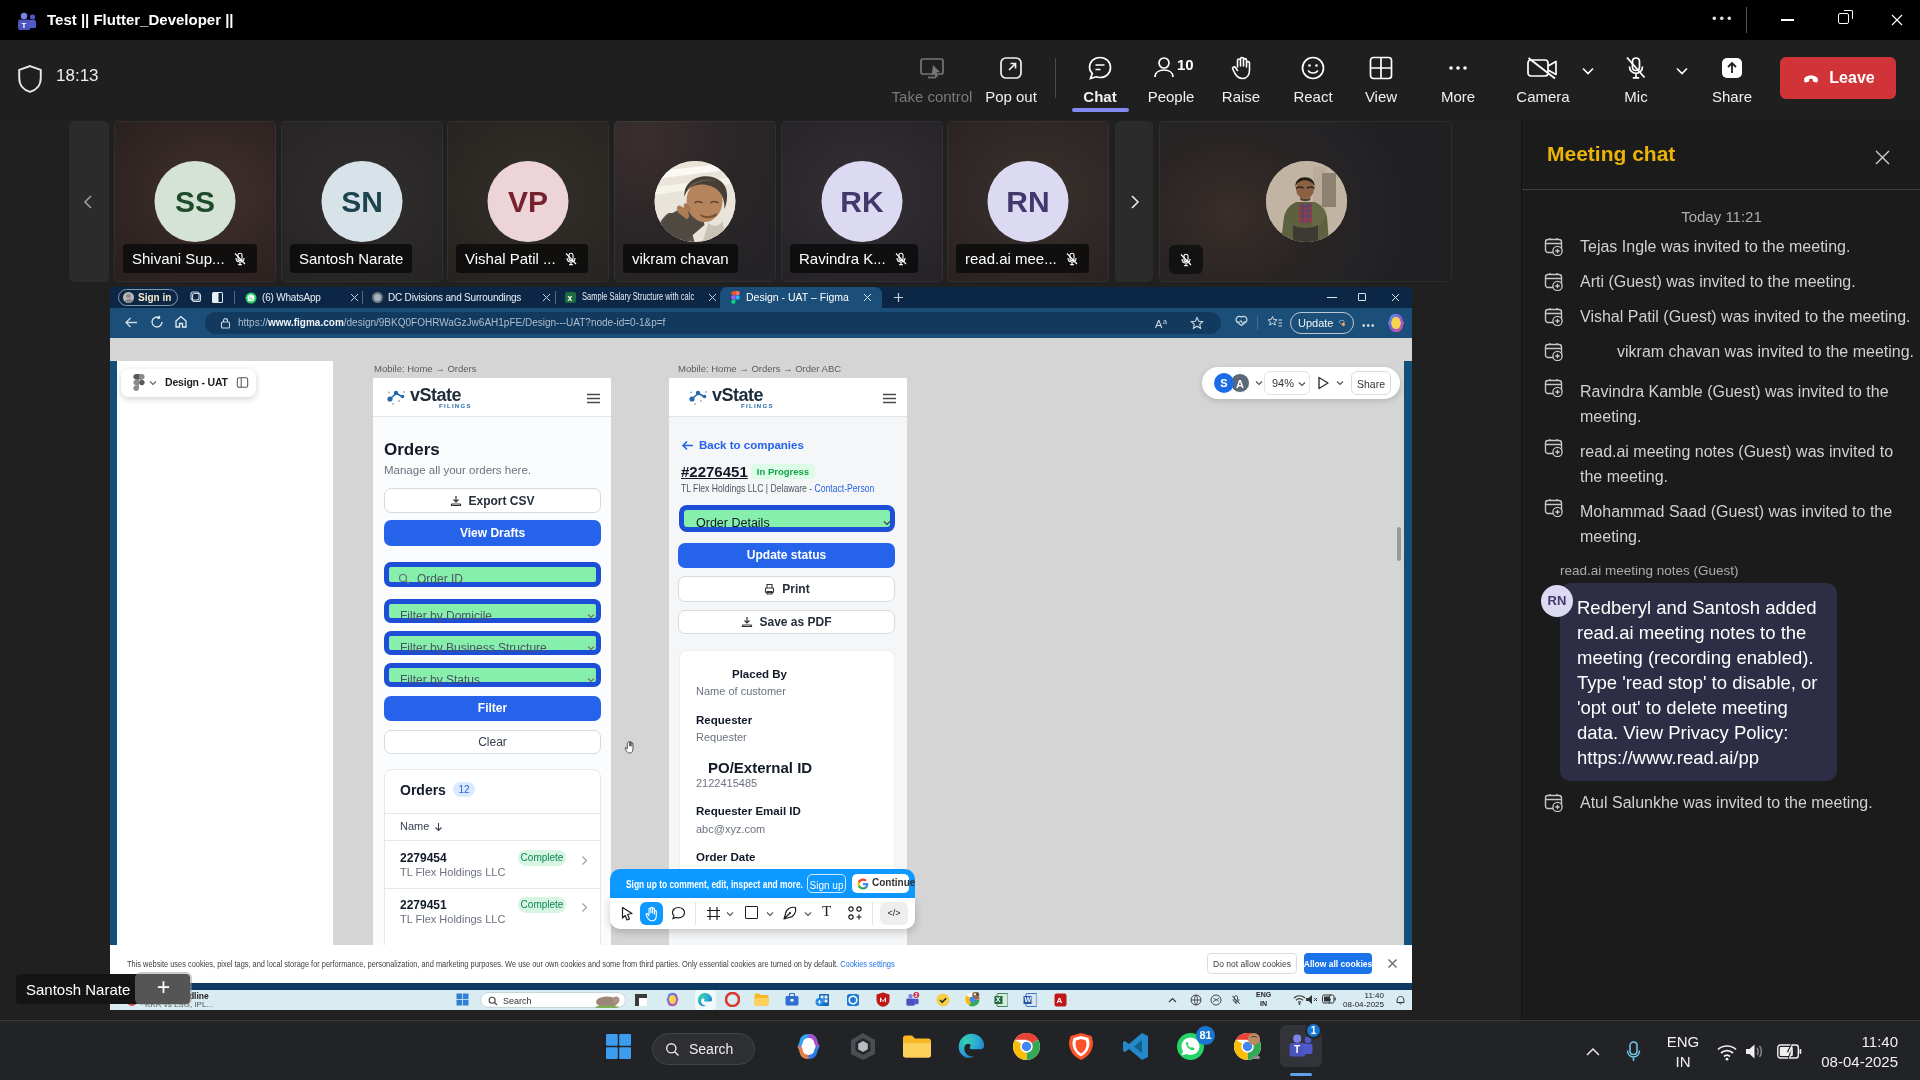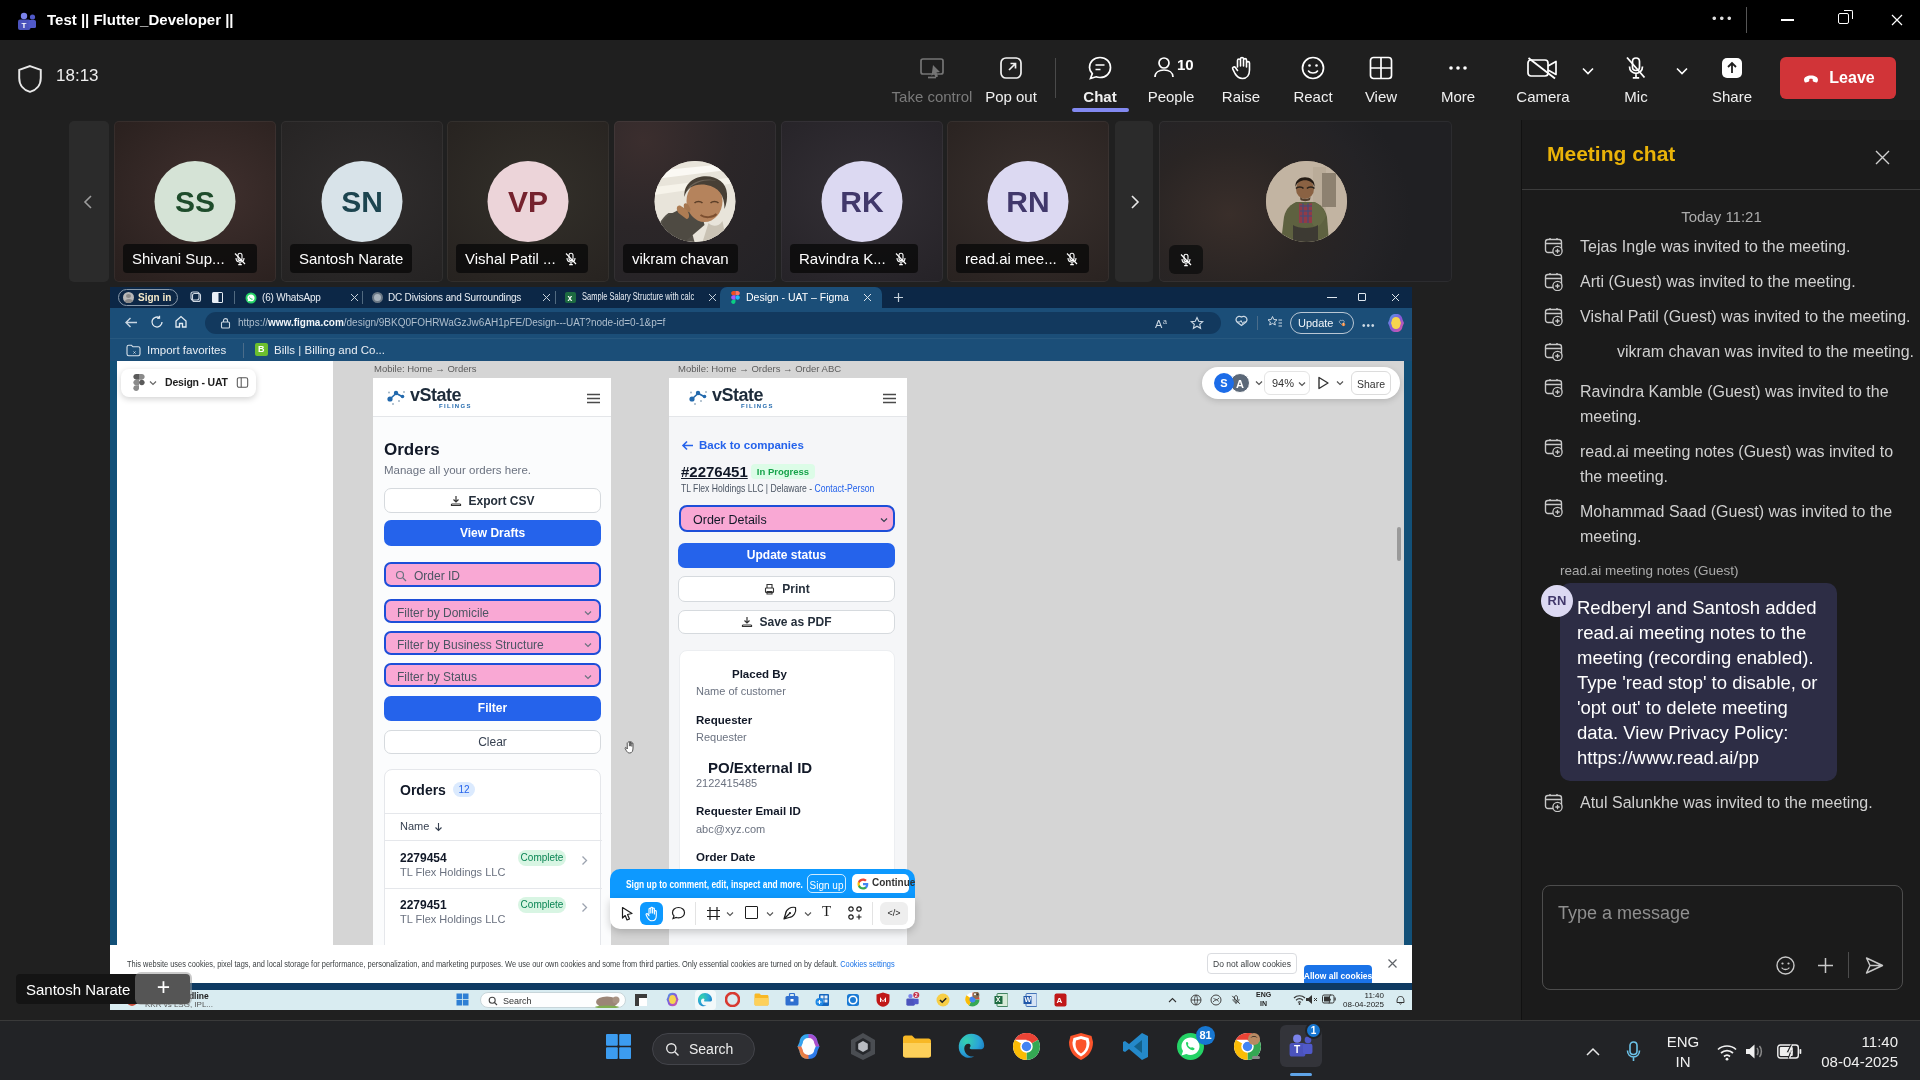--- a/index.html
+++ b/index.html
@@ -396,35 +396,23 @@
               <stop offset="0" stop-color="#4ba0e8"></stop>
               <stop offset="0.5" stop-color="#8958d8"></stop>
               <stop offset="1" stop-color="#e8589a"></stop>
             </linearGradient>
           </defs>
       <path d="M10 1 C14 1 16 3 16.5 6.5 L18 10 L16.5 13.5 C16 17 14 19 10 19 C6 19 4 17 3.5 13.5 L2 10 L3.5 6.5 C4 3 6 1 10 1 Z" fill="url(#cop1)"></path>
       <path d="M10 4 C12.5 4 14 5.5 14.3 8 L15 10 L14.3 12 C14 14.5 12.5 16 10 16 C7.5 16 6 14.5 5.7 12 L5 10 L5.7 8 C6 5.5 7.5 4 10 4 Z" fill="#f6d44e"></path>
     </svg>
   </div>
 
-  <div class="abs" style="left:0;top:51px;width:1302px;height:23px;background:#1b4e78;border-top:1px solid #27587f;">
-    <svg class="abs" style="left:16px;top:5px;" width="15" height="13" viewBox="0 0 15 13">
-          <path d="M1 3 C1 2 1.7 1.3 2.7 1.3 H5.5 L7 2.8 H12.3 C13.3 2.8 14 3.5 14 4.5 V10 C14 11 13.3 11.7 12.3 11.7 H2.7 C1.7 11.7 1 11 1 10 Z" fill="none" stroke="#d7e1ea" stroke-width="1.1"></path>
-          <path d="M7.5 9.5 L9.5 7.5 M9.5 9.5 L7.5 7.5" stroke="#d7e1ea" stroke-width="0.9"></path>
-        </svg>
-    <span class="abs" style="left:37px;top:5px;color:#e9eef4;font-size:11.5px;">Import favorites</span>
-    <div class="abs" style="left:133px;top:4px;width:1px;height:15px;background:#4a6c8a;"></div>
-    <div class="abs" style="left:145px;top:4px;width:13px;height:13px;background:#6cbf2e;border-radius:2px;">
-          <span style="position:absolute;left:3px;top:0.5px;color:#fff;font-size:9px;font-weight:bold;">B</span>
-        </div>
-    <span class="abs" style="left:164px;top:5px;color:#e9eef4;font-size:11.5px;">Bills | Billing and Co...</span>
-  </div>
 
   <style>
-    .inp { position:absolute; background:#f9a8d4; border:2px solid #1d4ed8; border-radius:7px;text-align:center; }
+    .inp { position:absolute; background:#86efac; border:5px solid #1d4ed8; border-radius:7px;text-align:center; }
     .bluebtn { position:absolute; background:#2563eb; border-radius:7px; color:#fff; font-weight:bold; font-size:12px; text-align:center; }
     .whitebtn { position:absolute; background:#fff; border:1px solid #d6dade; border-radius:7px; color:#252f3b; font-weight:bold; font-size:12px; text-align:center; }
     .chev { position:absolute; width:10px; height:7px; }
     .glabel { position:absolute; font-size:9.5px; color:#5c5c5c; white-space:nowrap; }
   </style>
   <div class="abs" id="figma" style="left:0;top:74px;width:1302px;height:622px;background:#d5d5d5;">
     <div class="abs" style="left:0;top:0;width:7px;height:622px;background:#125078;"></div>
     <div class="abs" style="left:1294px;top:0;width:8px;height:622px;background:#125078;"></div>
     <div class="abs" style="left:7px;top:0;width:216px;height:622px;background:#ffffff;"></div>
 
@@ -665,21 +653,21 @@
       <div class="abs" style="left:262px;top:4px;width:1px;height:23px;background:#e3e3e3;"></div>
       <div class="abs" style="left:270px;top:4px;width:28px;height:23px;background:#eeeeee;border-radius:6px;text-align:center;"><span style="font-size:9px;color:#1e1e1e;line-height:23px;">&lt;/&gt;</span></div>
     </div>
   </div>
 
   <div class="abs" style="left:0;top:658px;width:1302px;height:38px;background:#fff;">
     <span class="abs" style="left:17px;top:13px;font-size:9.5px;color:#3c4043;white-space:nowrap;transform:scaleX(0.78);transform-origin:0 0;">This website uses cookies, pixel tags, and local storage for performance, personalization, and marketing purposes. We use our own cookies and some from third parties. Only essential cookies are turned on by default. <span style="color:#1a73e8;">Cookies settings</span></span>
     <div class="abs flex" style="left:1097px;top:8px;width:90px;height:21px;border:1px solid #dadce0;border-radius:4px;justify-content:center;">
           <span style="font-size:8.5px;color:#3c4043;white-space:nowrap;">Do not allow cookies</span>
         </div>
-    <div class="abs flex" style="left:1194px;top:8px;width:68px;height:21px;background:#1a73e8;border-radius:4px;justify-content:center;margin-top:12px;">
+    <div class="abs flex" style="left:1194px;top:8px;width:68px;height:21px;background:#1a73e8;border-radius:4px;justify-content:center;">
           <span style="font-size:8.5px;color:#fff;font-weight:bold;white-space:nowrap;">Allow all cookies</span>
         </div>
     <svg class="abs" style="left:1277px;top:13px;" width="11" height="11" viewBox="0 0 11 11">
           <path d="M1.5 1.5 L9.5 9.5 M9.5 1.5 L1.5 9.5" stroke="#5f6368" stroke-width="1.2"></path>
         </svg>
   </div>
 
   <div class="abs" style="left:0;top:696px;width:1302px;height:7px;background:#0e3a62;"></div>
   <div class="abs" id="rtaskbar" style="left:0;top:703px;width:1302px;height:20px;background:#d9ecf1;">
     <svg class="abs" style="left:14px;top:2px;" width="16" height="16" viewBox="0 0 16 16">
@@ -921,36 +909,20 @@
   <div class="abs" style="left:55px;top:475px;width:250px;color:#fff;font-size:18.5px;line-height:25px;">Redberyl and Santosh added read.ai meeting notes to the meeting (recording enabled). Type 'read stop' to disable, or 'opt out' to delete meeting data. View Privacy Policy: https://www.read.ai/pp</div>
 
   <svg class="calicon" style="top:673px;" viewBox="0 0 19 19">
         <rect x="1.5" y="2.5" width="16" height="13" rx="2.5" fill="none" stroke="#c8c8c8" stroke-width="1.4"></rect>
         <path d="M1.5 6.5 H17.5 M6 2.5 V1 M13 2.5 V1" stroke="#c8c8c8" stroke-width="1.4"></path>
         <circle cx="13.5" cy="14" r="4.6" fill="#1b1b1b" stroke="#c8c8c8" stroke-width="1.3"></circle>
         <path d="M13.5 11.8 V16.2 M11.3 14 H15.7" stroke="#c8c8c8" stroke-width="1.3"></path>
       </svg>
   <div class="sysmsg" style="top:674px;">Atul Salunkhe was invited to the meeting.</div>
 
-  <div class="abs" style="left:20px;top:765px;width:361px;height:105px;border:1px solid #4d4d4d;border-radius:8px;">
-    <span style="position:absolute;left:15px;top:17px;font-size:18px;color:#8f8f8f;">Type a message</span>
-    <svg style="position:absolute;left:232px;top:69px;" width="21" height="21" viewBox="0 0 21 21">
-          <circle cx="10.5" cy="10.5" r="8.5" fill="none" stroke="#c8c8c8" stroke-width="1.4"></circle>
-          <circle cx="7.5" cy="8.5" r="1.1" fill="#c8c8c8"></circle>
-          <circle cx="13.5" cy="8.5" r="1.1" fill="#c8c8c8"></circle>
-          <path d="M7 13 C8.3 15 12.7 15 14 13" fill="none" stroke="#c8c8c8" stroke-width="1.3" stroke-linecap="round"></path>
-        </svg>
-    <svg style="position:absolute;left:272px;top:69px;" width="21" height="21" viewBox="0 0 21 21">
-          <path d="M10.5 3 V18 M3 10.5 H18" stroke="#c8c8c8" stroke-width="1.5"></path>
-        </svg>
-    <div style="position:absolute;left:305px;top:66px;width:1px;height:26px;background:#4d4d4d;"></div>
-    <svg style="position:absolute;left:320px;top:69px;" width="23" height="21" viewBox="0 0 23 21">
-          <path d="M19.5 10.5 L3.5 3 L7 10.5 L3.5 18 Z M7 10.5 H19.5" fill="none" stroke="#c8c8c8" stroke-width="1.4" stroke-linejoin="round"></path>
-        </svg>
-  </div>
 </div>
 
 <div class="abs" id="taskbar" style="left:0;top:1020px;width:1920px;height:60px;background:#222326;border-top:1px solid #3a3a3a;">
   <svg class="abs" style="left:605px;top:12px;" width="27" height="27" viewBox="0 0 27 27">
         <rect x="1" y="1" width="11.8" height="11.8" rx="1" fill="#3c9cf0"></rect>
         <rect x="14.2" y="1" width="11.8" height="11.8" rx="1" fill="#3c9cf0"></rect>
         <rect x="1" y="14.2" width="11.8" height="11.8" rx="1" fill="#3c9cf0"></rect>
         <rect x="14.2" y="14.2" width="11.8" height="11.8" rx="1" fill="#3c9cf0"></rect>
       </svg>
   <div class="abs flex" style="left:652px;top:12px;width:103px;height:32px;background:#2e2f33;border:1px solid #43444a;border-radius:16px;padding-left:12px;gap:9px;">

